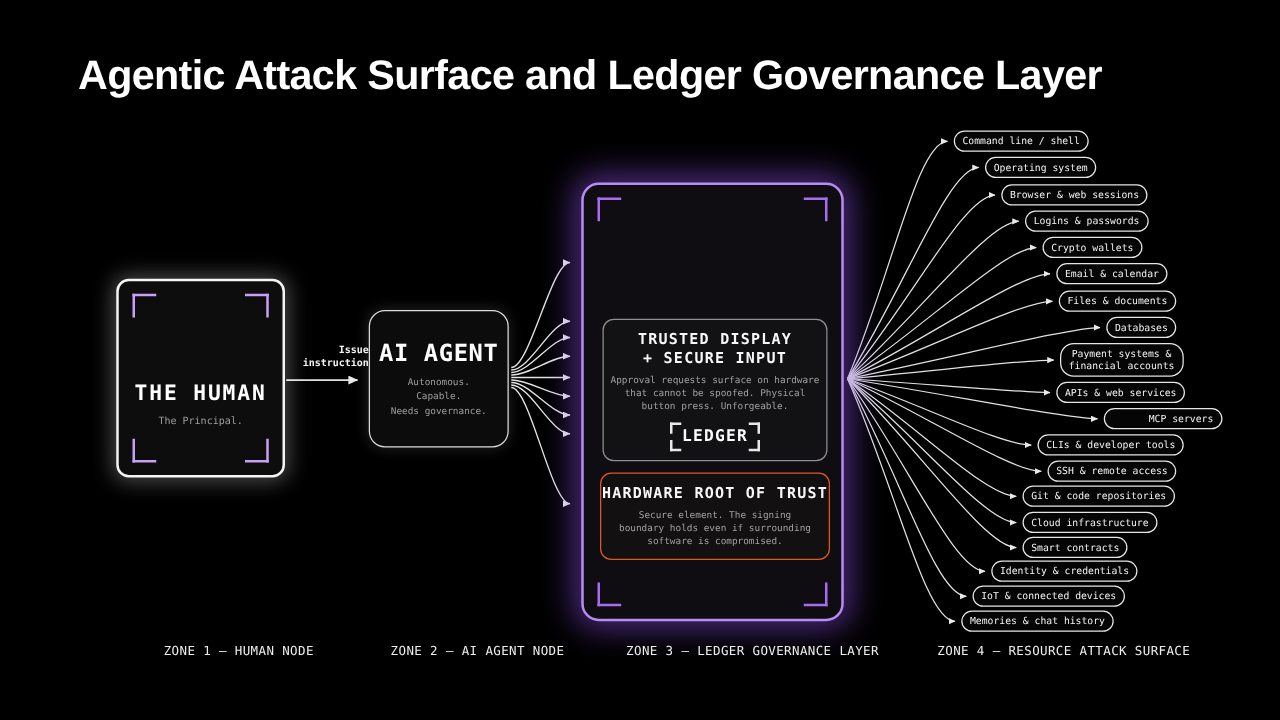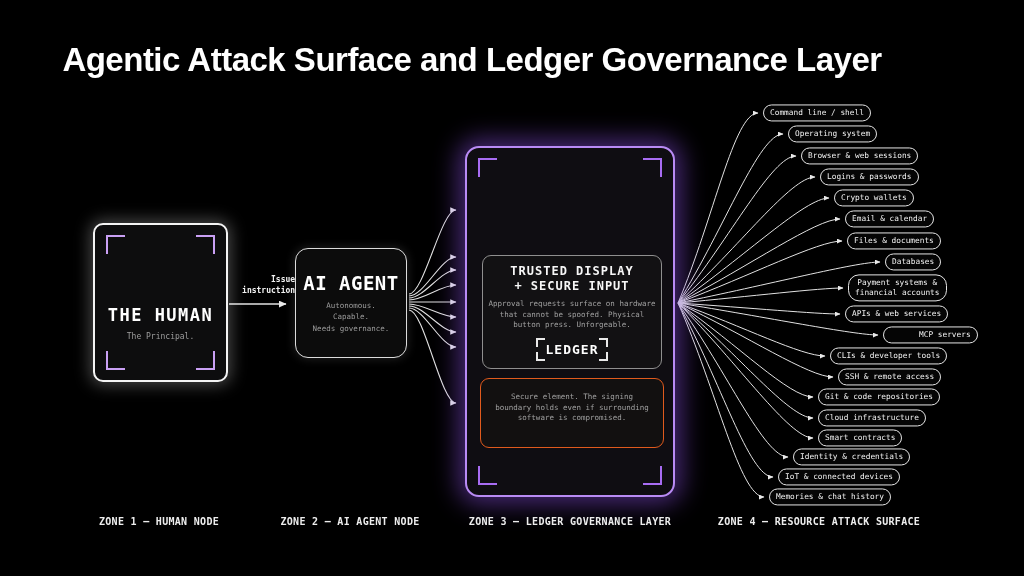--- a/index.html
+++ b/index.html
@@ -54,21 +54,21 @@
   .tagline{position:absolute;left:0;top:309px;width:100%;text-align:center;
            font-size:9.5px;font-weight:bold;letter-spacing:0.5px;line-height:1.55;
            color:#e8521c;white-space:pre-line;}
   
   .pill{position:absolute;z-index:2;transform:translateY(-50%);box-sizing:border-box;
         border:1.2px solid #e6e6e6;border-radius:11px;background:#050505;
         padding:2.5px 6px;font-size:7.8px;line-height:1.3;color:#f2f2f2;
         white-space:pre;text-align:center;}
   
   .zone{position:absolute;top:516px;transform:translateX(-50%);z-index:2;
-        font-size:10px;font-weight:bold;letter-spacing:0.3px;color:#ededed;white-space:nowrap;}
+        font-size:10px;font-weight:normal;letter-spacing:0.3px;color:#ededed;white-space:nowrap;margin-left:32px;}
 </style>
 </head>
 <body>
 
 <div class="title">Agentic Attack Surface and Ledger Governance Layer</div>
 
 <svg id="wires" width="1024" height="576">
   <defs>
     <marker id="arw" orient="auto" markerWidth="7" markerHeight="6" refX="5.2" refY="2.5">
       <path d="M0,0 L5.6,2.5 L0,5 Z" fill="#e9e9e9"></path>
@@ -142,20 +142,21 @@
     <div class="badge">
       <div class="cb tl"></div>
       <div class="cb tr"></div>
       <div class="cb bl"></div>
       <div class="cb br"></div>
       <span>LEDGER</span>
     </div>
   </div>
 
   <div class="inner ib3">
+    <div class="h">HARDWARE ROOT OF TRUST</div>
     <div class="b">Secure element. The signing
 boundary holds even if surrounding
 software is compromised.</div>
   </div>
 
 </div>
 
 <div id="pills">
     <div class="pill" style="left: 763px; top: 113px;">Command line / shell</div>
     <div class="pill" style="left: 788px; top: 134px;">Operating system</div>

